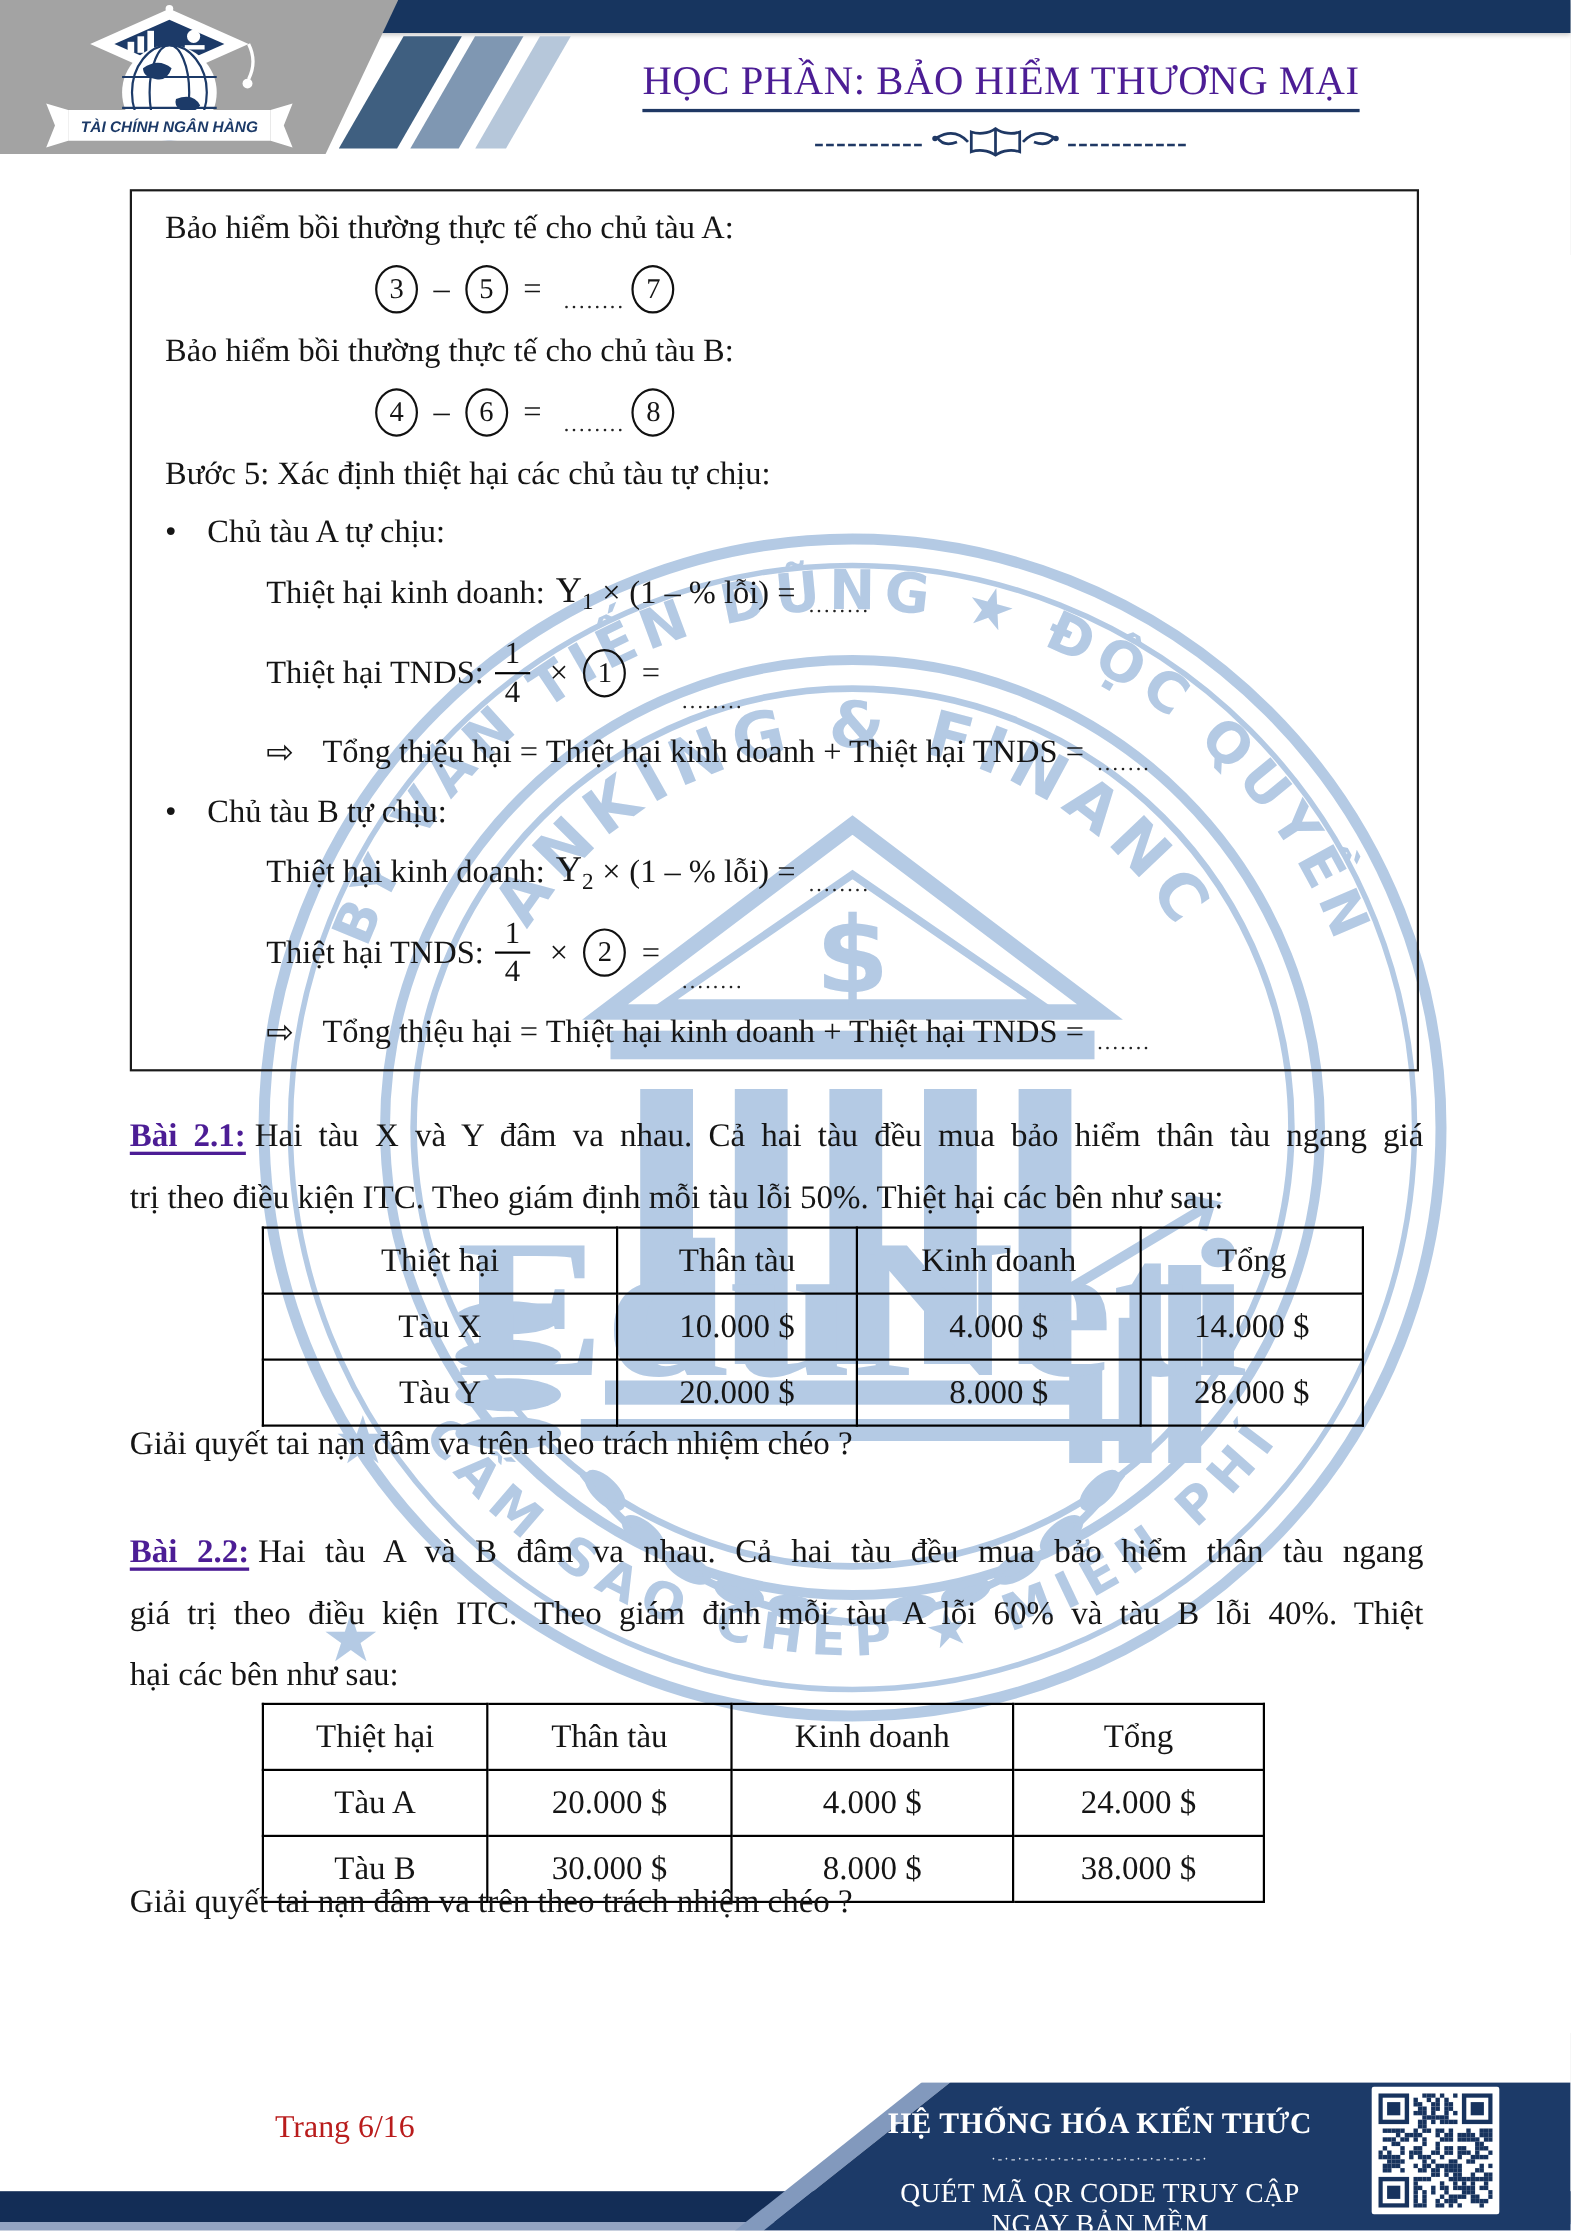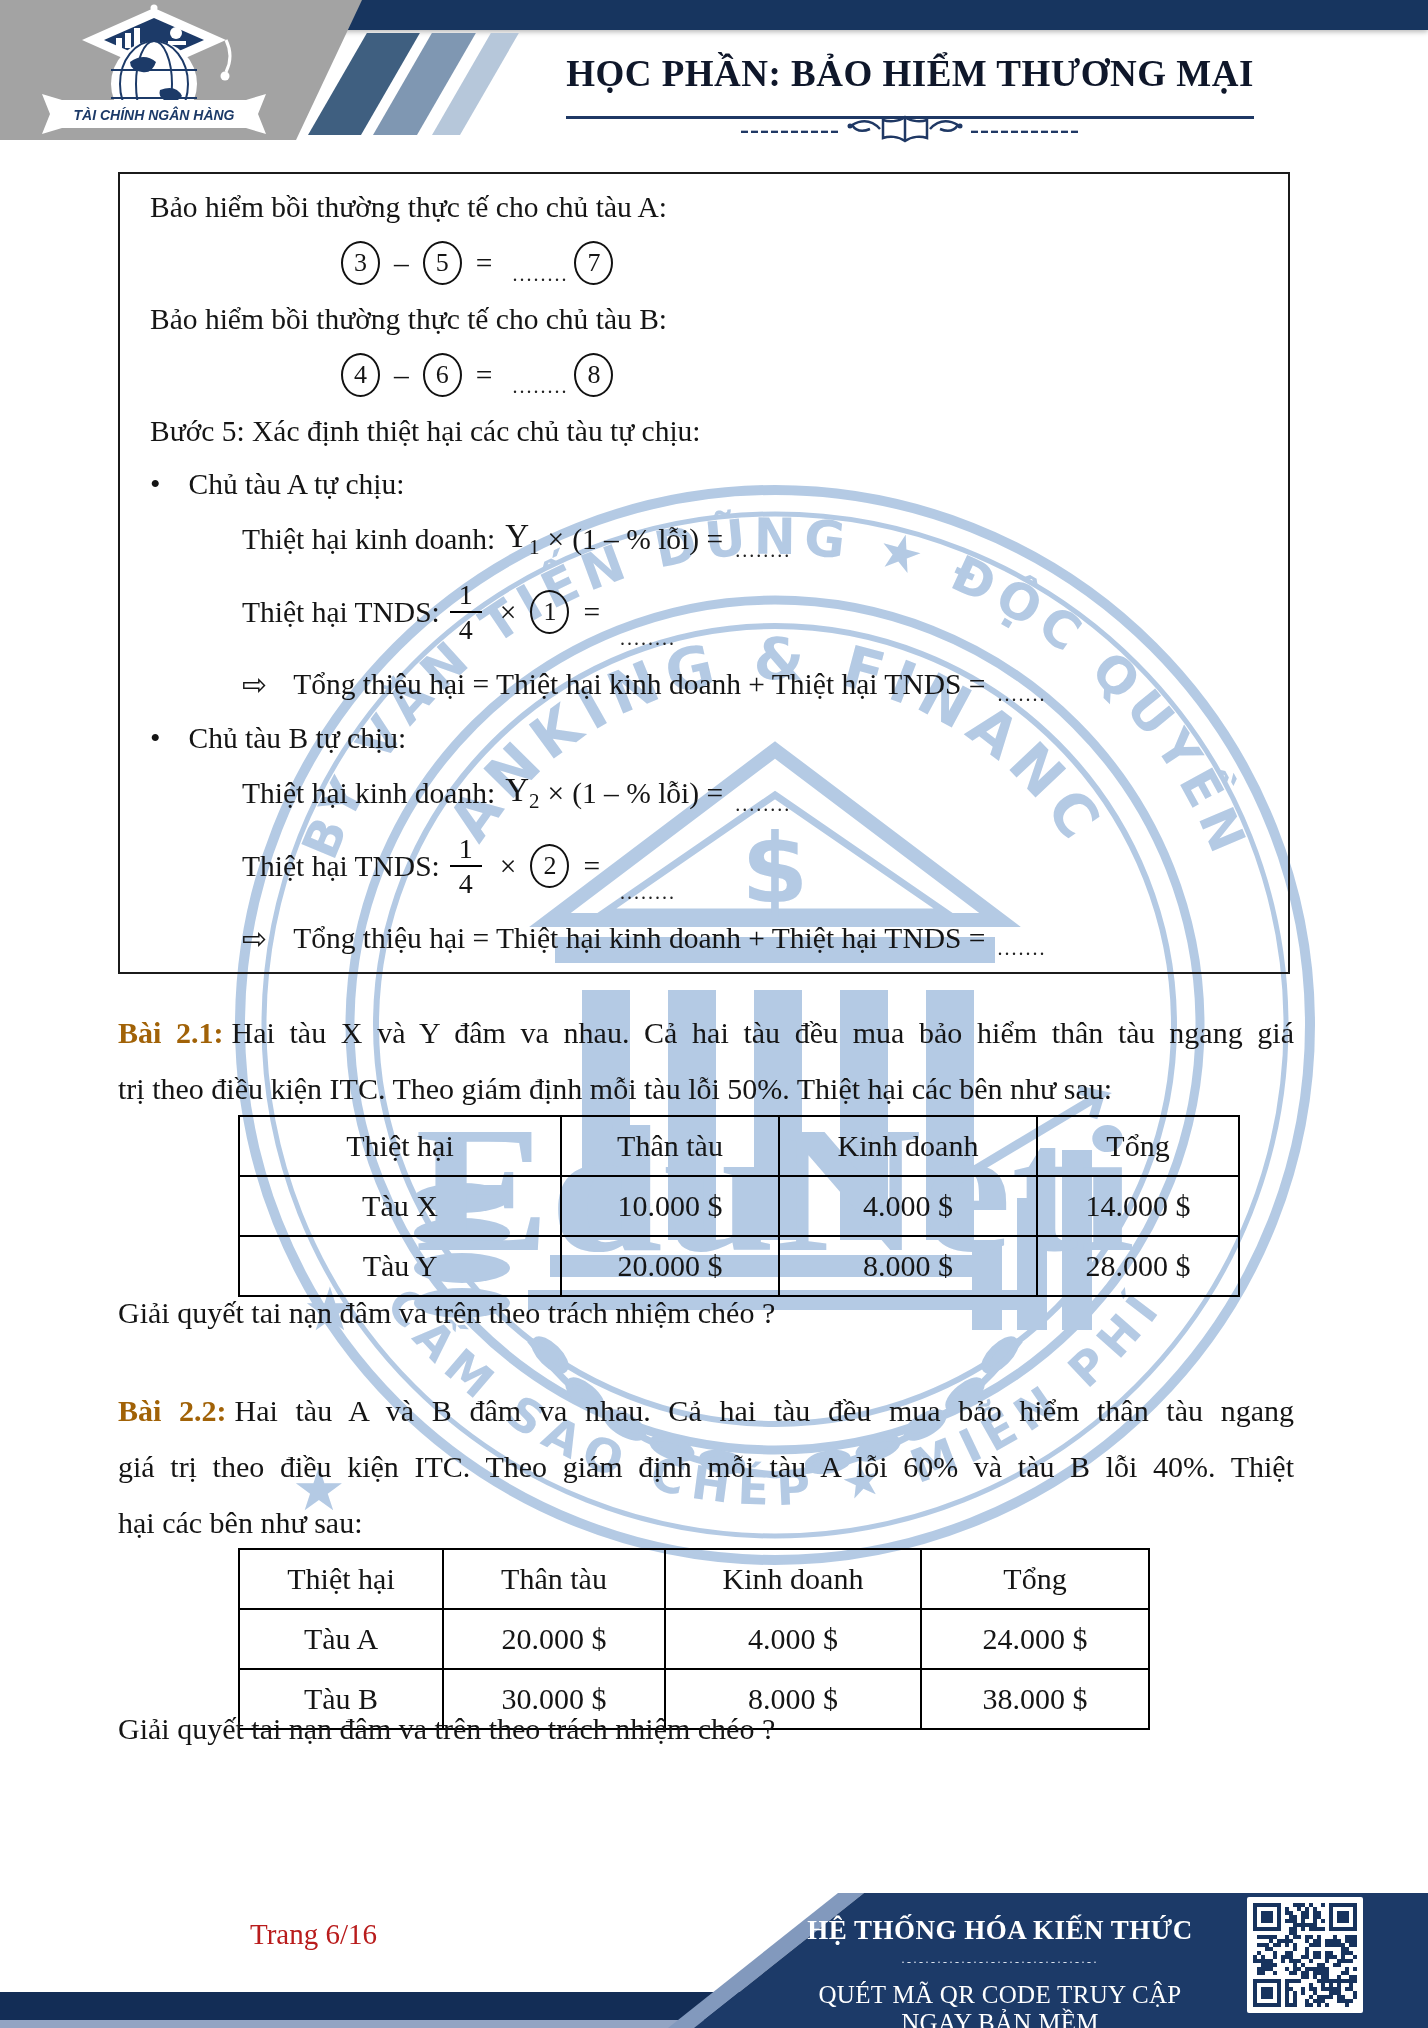--- a/index.html
+++ b/index.html
@@ -9,22 +9,22 @@
   
   .topbar{position:absolute;left:0;top:0;width:100%;height:30px;background:#17355f;
           box-shadow:0 2px 5px rgba(0,0,0,.28);z-index:5;}
   .logo-block{position:absolute;left:0;top:0;width:362px;height:140px;background:#a3a3a3;
           clip-path:polygon(0 0,362px 0,296px 140px,0 140px);z-index:6;}
   .stripe{position:absolute;height:102px;top:33px;transform:skewX(-30deg);transform-origin:bottom left;z-index:6;}
   .s1{left:308px;width:53px;background:#3f5f80;}
   .s2{left:373px;width:44px;background:#7f97b2;}
   .s3{left:432px;width:28px;background:#b6c7da;}
   .header-title{position:absolute;left:560px;top:52px;width:700px;text-align:center;z-index:6;}
-  .header-title span{display:inline-block;color:#0f172a;font-weight:bold;font-size:37px;
-          letter-spacing:.5px;border-bottom:3px solid #1f3864;padding-bottom:21px;white-space:nowrap;}
+  .header-title span{display:inline-block;color:#4c1d95;font-weight:normal;font-size:37px;
+          letter-spacing:.5px;border-bottom:3px solid #1f3864;padding-bottom:4px;white-space:nowrap;}
   .header-divider{position:absolute;left:560px;top:112px;width:700px;display:flex;align-items:center;
           justify-content:center;color:#1f3864;font-weight:bold;font-size:27px;letter-spacing:1px;z-index:6;}
   .header-divider .dash{white-space:nowrap;}
 
   
   .watermark{position:absolute;left:200px;top:450px;z-index:0;opacity:.92;}
 
   
   .content{position:relative;z-index:2;}
   .box{position:absolute;left:118px;top:172px;width:1172px;height:802px;
@@ -42,21 +42,21 @@
   .frac .den{padding-top:2px;}
   .yvar{font-size:33px;margin-left:10px;}
   sub.vsub{font-size:21px;vertical-align:-7px;}
   .op{margin:0 8px;}
   .arrow{font-family:"DejaVu Sans",sans-serif;font-size:30px;margin-right:26px;}
 
   
   .para{position:absolute;left:118px;width:1176px;font-size:30px;}
   .pline{display:block;height:56px;line-height:56px;}
   .just{text-align:justify;text-align-last:justify;}
-  .exlabel{color:#a16207;font-weight:bold;
+  .exlabel{color:#4c1d95;font-weight:bold;text-decoration:underline;
            text-decoration-thickness:3px;text-underline-offset:5px;margin-right:8px;}
   .dtable{position:absolute;border-collapse:collapse;font-size:30px;text-align:center;}
   .dtable td{border:2px solid #000;padding:12px;}
   .question{position:absolute;left:118px;font-size:30px;}
 
   
   .trang{position:absolute;left:250px;top:1918px;font-size:29px;color:#b91c1c;z-index:3;}
   .foot-bar{position:absolute;left:0;top:1992px;width:100%;height:30px;background:#132d56;z-index:3;}
   .foot-strip{position:absolute;left:0;top:2020px;width:100%;height:8px;background:#93a4c3;z-index:3;}
   .foot-sliver{position:absolute;left:0;top:1893px;width:1428px;height:135px;background:#8299bd;

